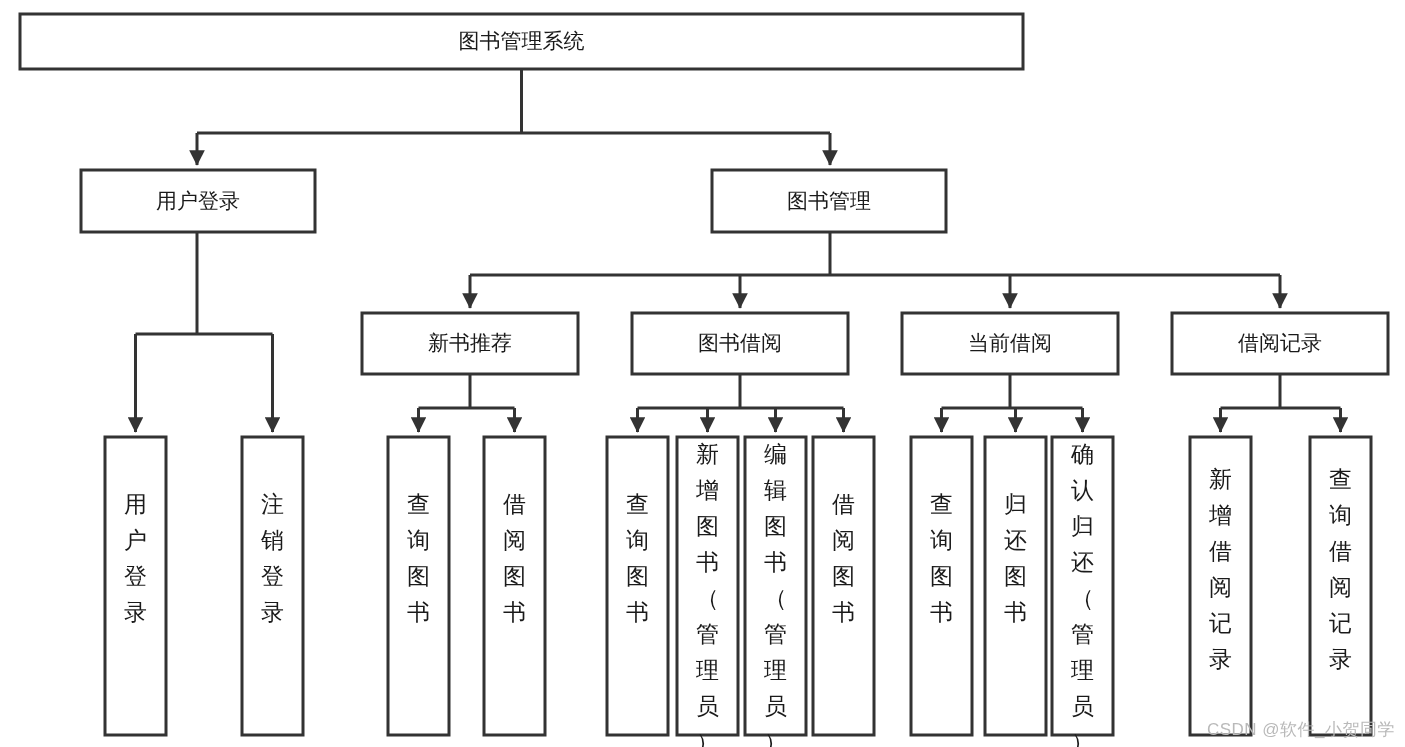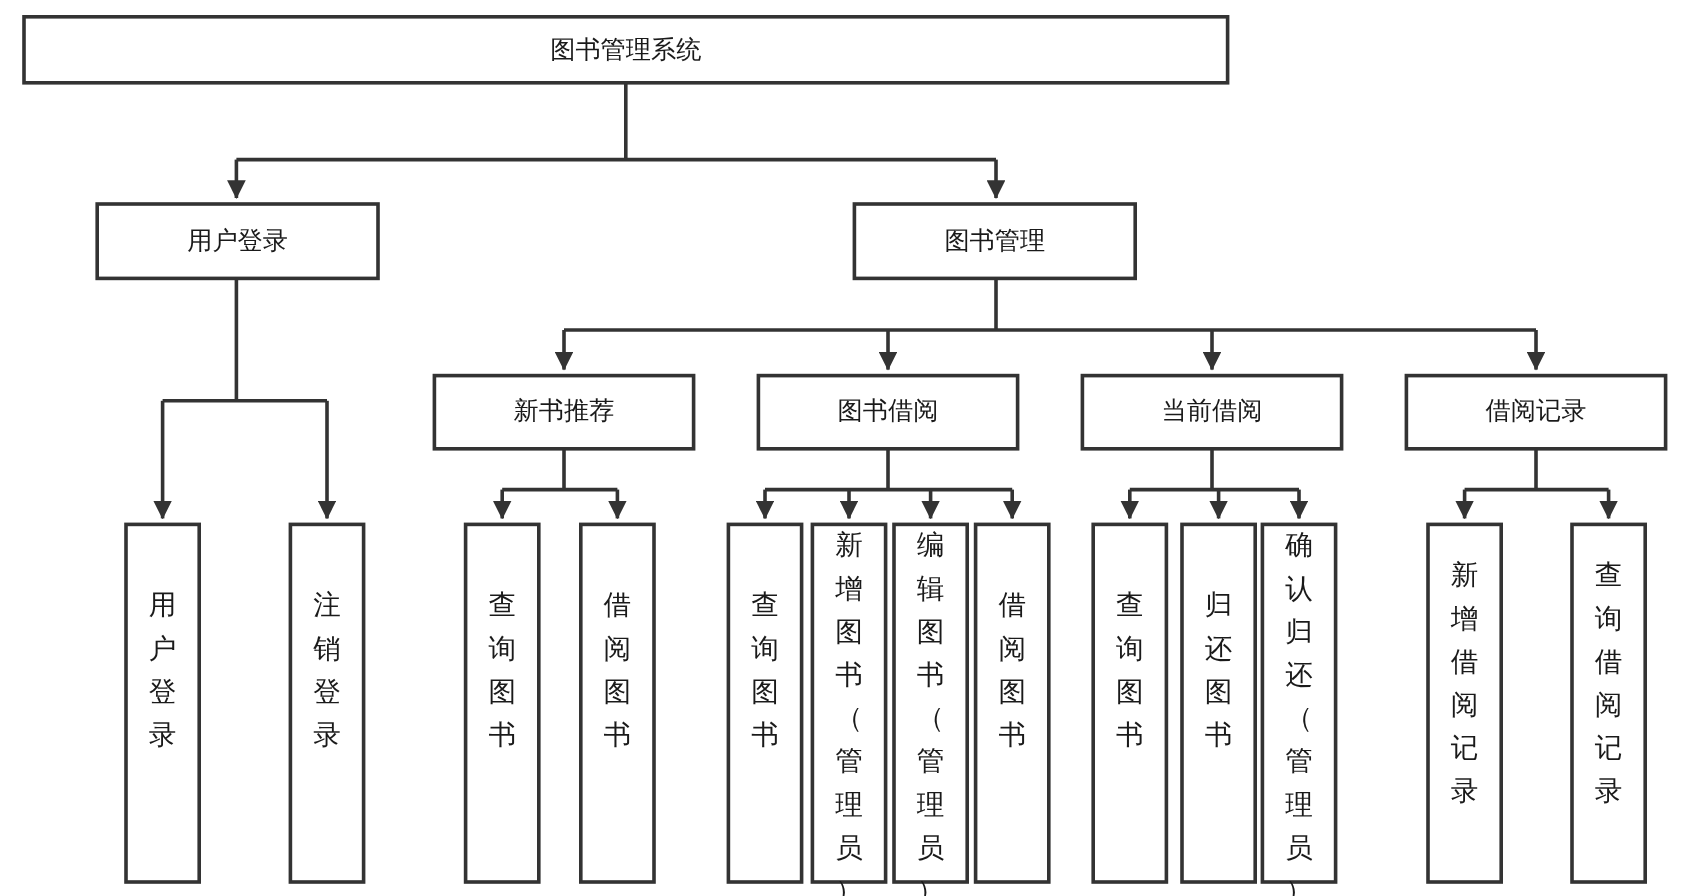--- a/index.html
+++ b/index.html
@@ -203,13 +203,14 @@
     <g>
       <rect class="node-rect" x="1190" y="437" width="61" height="298"></rect>
       <text class="node-label-v" x="1220.5" y="487"><tspan x="1220.5" y="487">新</tspan><tspan x="1220.5" y="523">增</tspan><tspan x="1220.5" y="559">借</tspan><tspan x="1220.5" y="595">阅</tspan><tspan x="1220.5" y="631">记</tspan><tspan x="1220.5" y="667">录</tspan></text>
     </g>
     <g>
       <rect class="node-rect" x="1310" y="437" width="61" height="298"></rect>
       <text class="node-label-v" x="1340.5" y="487"><tspan x="1340.5" y="487">查</tspan><tspan x="1340.5" y="523">询</tspan><tspan x="1340.5" y="559">借</tspan><tspan x="1340.5" y="595">阅</tspan><tspan x="1340.5" y="631">记</tspan><tspan x="1340.5" y="667">录</tspan></text>
     </g>
   </svg>
 
+  <div class="watermark">CSDN @软件_小贺同学</div>
 </div>
 
 </body></html>

